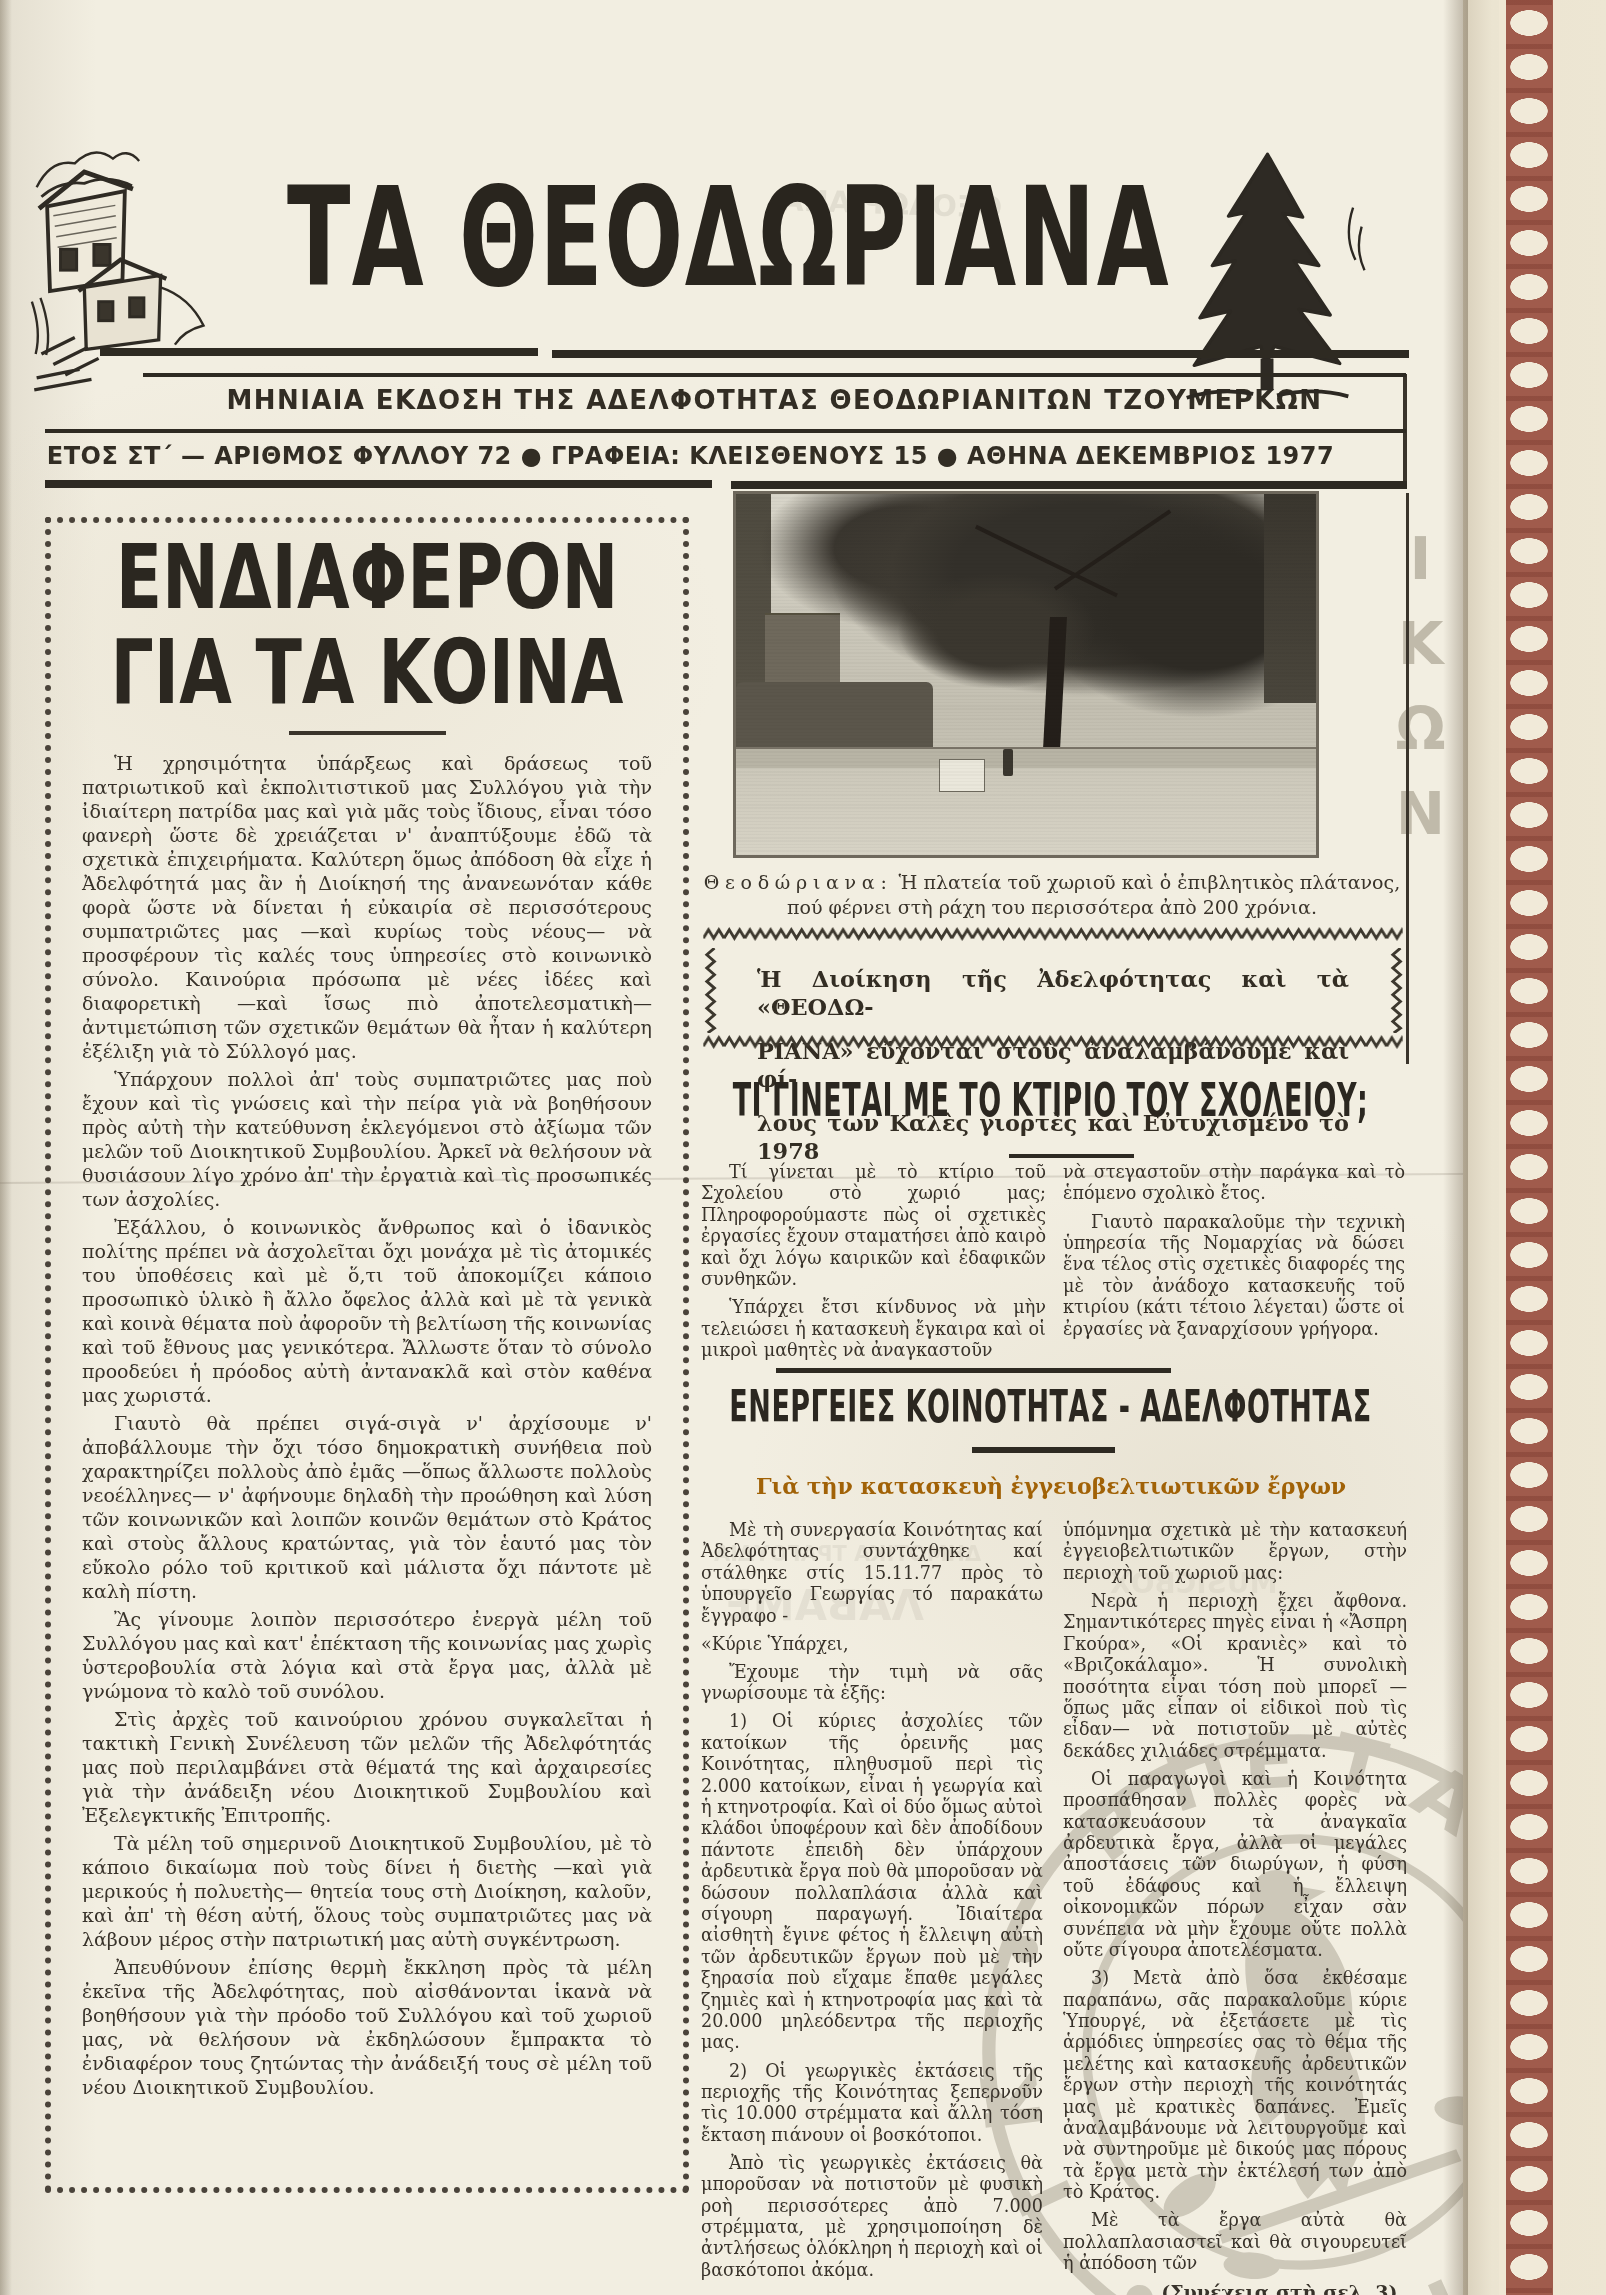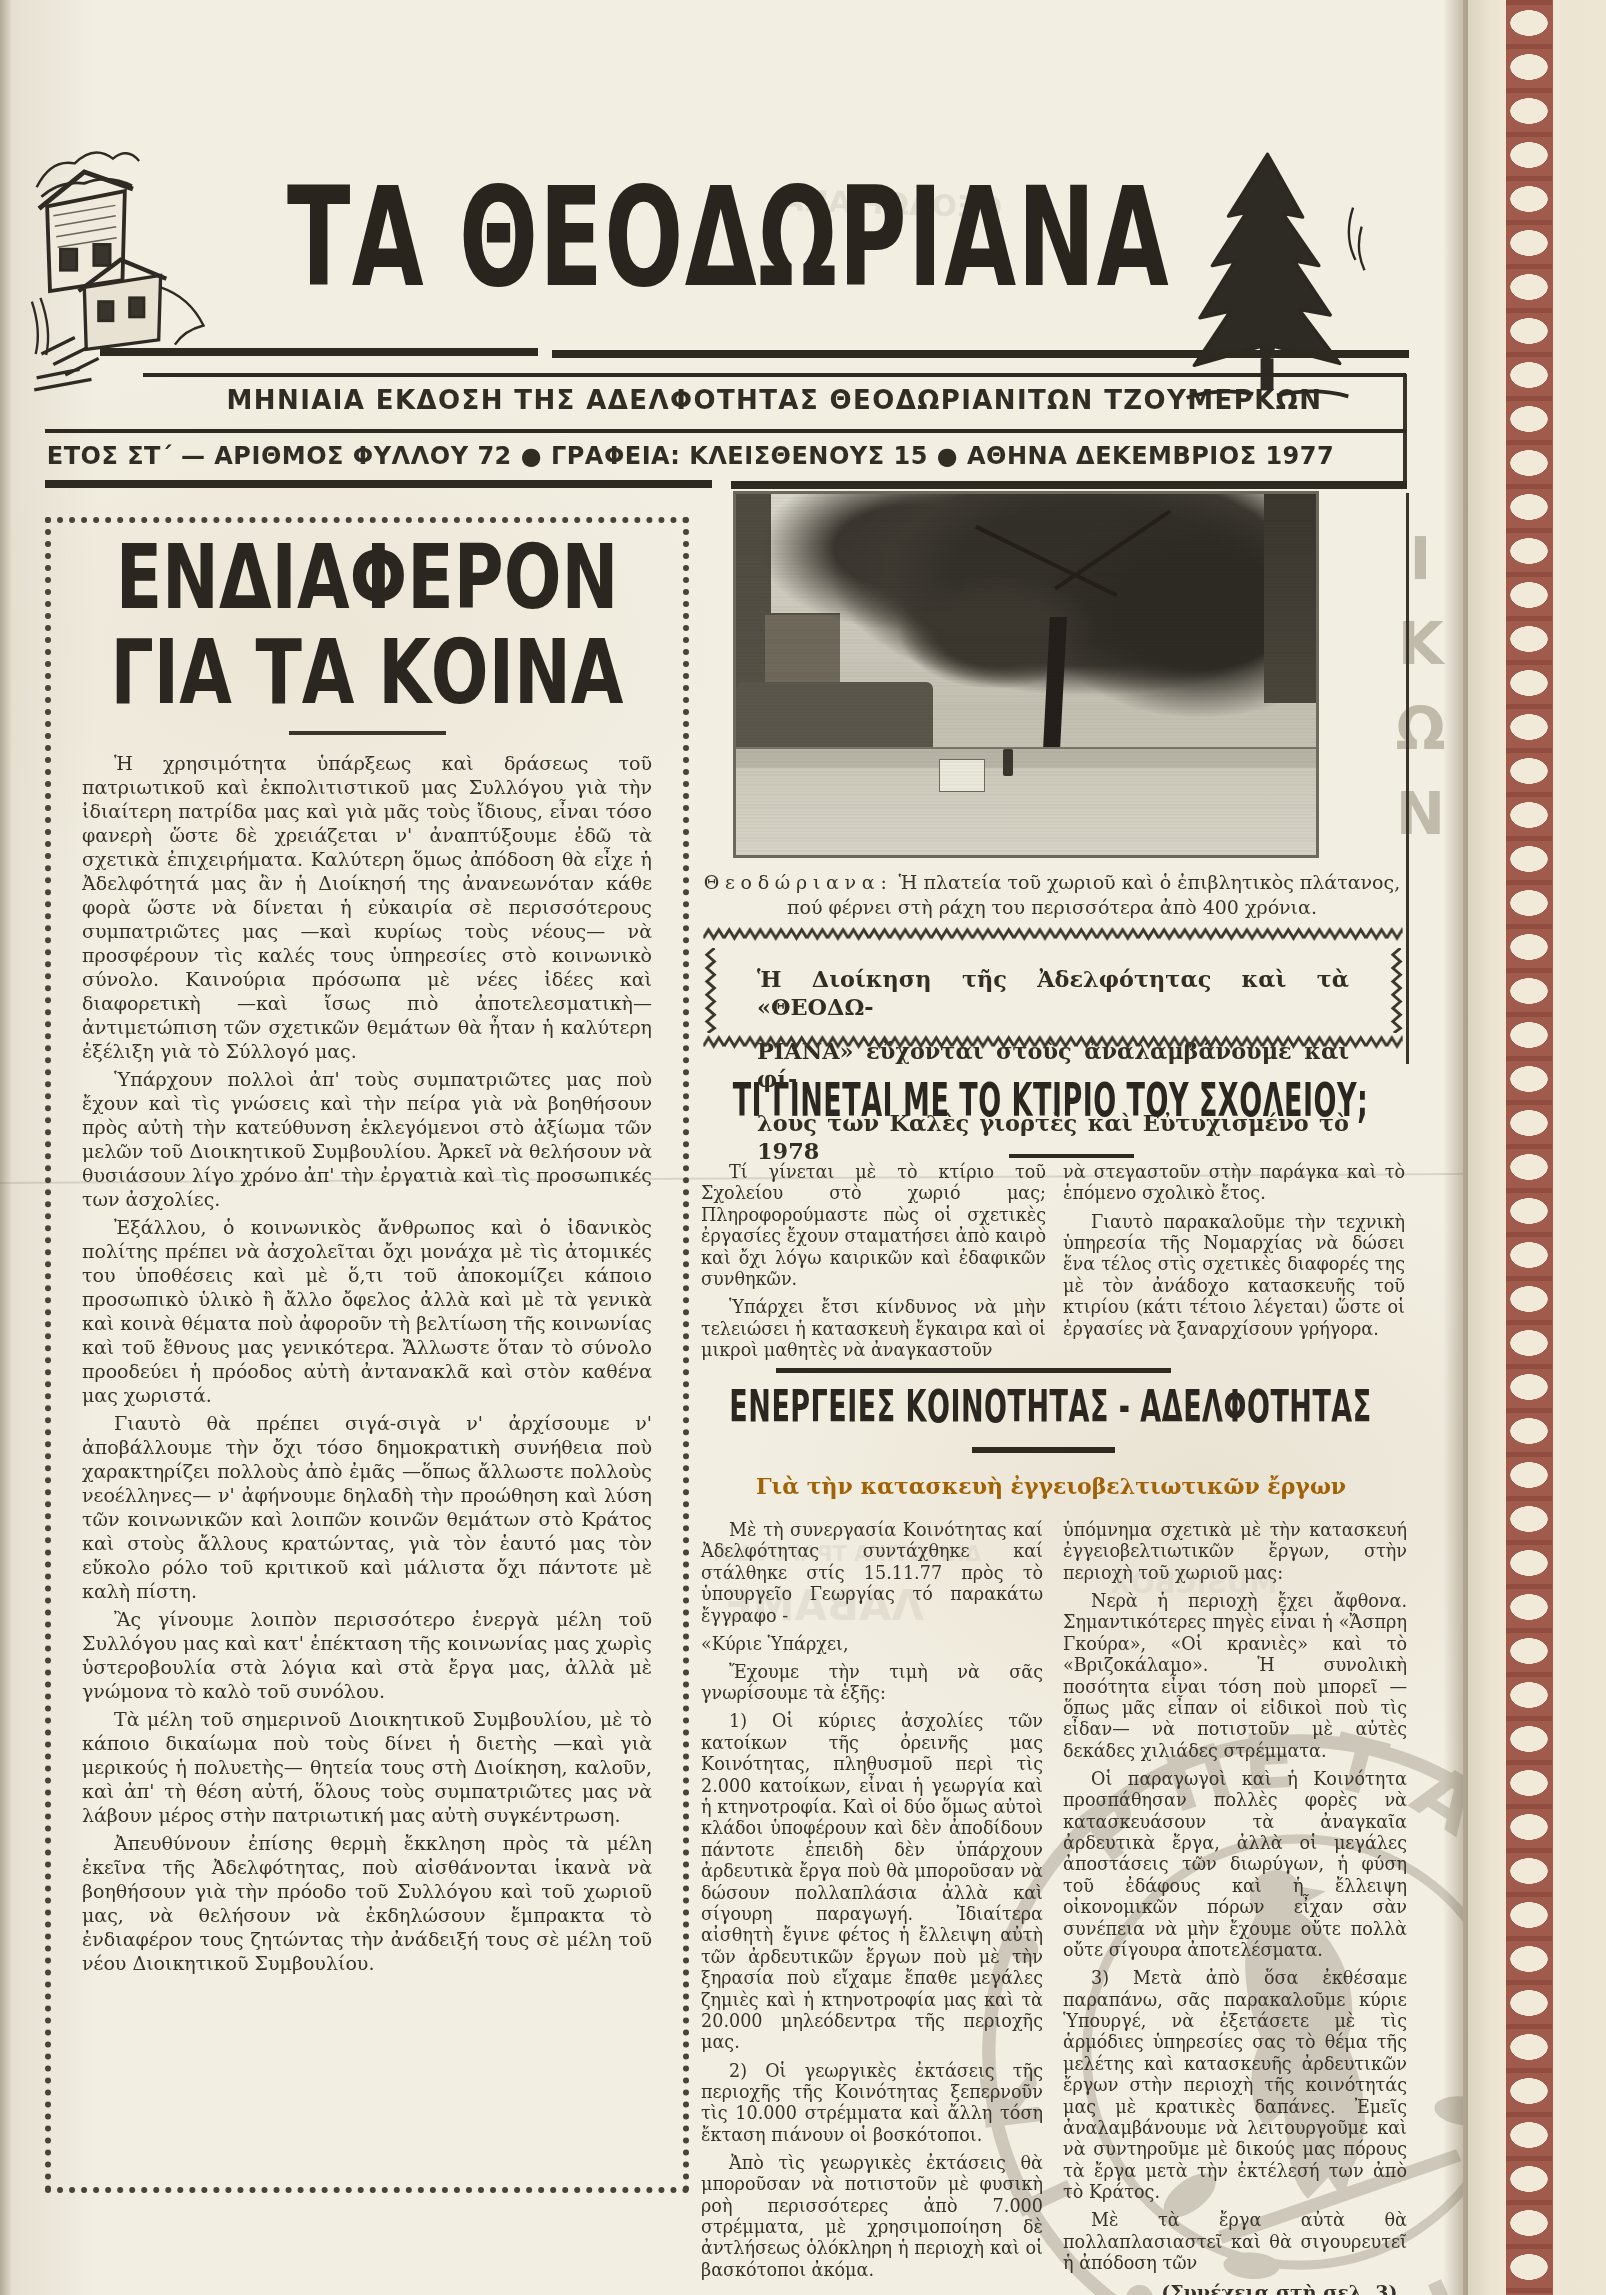--- a/index.html
+++ b/index.html
@@ -180,20 +180,21 @@
       <div>ΕΝΔΙΑΦΕΡΟΝ</div>
       <div>ΓΙΑ ΤΑ ΚΟΙΝΑ</div>
     </div>
     <div class="lead-divider"></div>
     <div class="lead-body">
         <p class="para">Ἡ χρησιμότητα ὑπάρξεως καὶ δράσεως τοῦ πατριωτικοῦ καὶ ἐκπολιτιστικοῦ μας Συλλόγου γιὰ τὴν ἰδιαίτερη πατρίδα μας καὶ γιὰ μᾶς τοὺς ἴδιους, εἶναι τόσο φανερὴ ὥστε δὲ χρειάζεται ν' ἀναπτύξουμε ἐδῶ τὰ σχετικὰ ἐπιχειρήματα. Καλύτερη ὅμως ἀπόδοση θὰ εἶχε ἡ Ἀδελφότητά μας ἂν ἡ Διοίκησή της ἀνανεωνόταν κάθε φορὰ ὥστε νὰ δίνεται ἡ εὐκαιρία σὲ περισσότερους συμπατριῶτες μας —καὶ κυρίως τοὺς νέους— νὰ προσφέρουν τὶς καλές τους ὑπηρεσίες στὸ κοινωνικὸ σύνολο. Καινούρια πρόσωπα μὲ νέες ἰδέες καὶ διαφορετικὴ —καὶ ἴσως πιὸ ἀποτελεσματικὴ— ἀντιμετώπιση τῶν σχετικῶν θεμάτων θὰ ἦταν ἡ καλύτερη ἐξέλιξη γιὰ τὸ Σύλλογό μας.</p>
         <p class="para">Ὑπάρχουν πολλοὶ ἀπ' τοὺς συμπατριῶτες μας ποὺ ἔχουν καὶ τὶς γνώσεις καὶ τὴν πείρα γιὰ νὰ βοηθήσουν πρὸς αὐτὴ τὴν κατεύθυνση ἐκλεγόμενοι στὸ ἀξίωμα τῶν μελῶν τοῦ Διοικητικοῦ Συμβουλίου. Ἀρκεῖ νὰ θελήσουν νὰ θυσιάσουν λίγο χρόνο ἀπ' τὴν ἐργατιὰ καὶ τὶς προσωπικές των ἀσχολίες.</p>
         <p class="para">Ἐξάλλου, ὁ κοινωνικὸς ἄνθρωπος καὶ ὁ ἰδανικὸς πολίτης πρέπει νὰ ἀσχολεῖται ὄχι μονάχα μὲ τὶς ἀτομικές του ὑποθέσεις καὶ μὲ ὅ,τι τοῦ ἀποκομίζει κάποιο προσωπικὸ ὑλικὸ ἢ ἄλλο ὄφελος ἀλλὰ καὶ μὲ τὰ γενικὰ καὶ κοινὰ θέματα ποὺ ἀφοροῦν τὴ βελτίωση τῆς κοινωνίας καὶ τοῦ ἔθνους μας γενικότερα. Ἄλλωστε ὅταν τὸ σύνολο προοδεύει ἡ πρόοδος αὐτὴ ἀντανακλᾶ καὶ στὸν καθένα μας χωριστά.</p>
         <p class="para">Γιαυτὸ θὰ πρέπει σιγά-σιγὰ ν' ἀρχίσουμε ν' ἀποβάλλουμε τὴν ὄχι τόσο δημοκρατικὴ συνήθεια ποὺ χαρακτηρίζει πολλοὺς ἀπὸ ἐμᾶς —ὅπως ἄλλωστε πολλοὺς νεοέλληνες— ν' ἀφήνουμε δηλαδὴ τὴν προώθηση καὶ λύση τῶν κοινωνικῶν καὶ λοιπῶν κοινῶν θεμάτων στὸ Κράτος καὶ στοὺς ἄλλους κρατώντας, γιὰ τὸν ἑαυτό μας τὸν εὔκολο ρόλο τοῦ κριτικοῦ καὶ μάλιστα ὄχι πάντοτε μὲ καλὴ πίστη.</p>
         <p class="para">Ἂς γίνουμε λοιπὸν περισσότερο ἐνεργὰ μέλη τοῦ Συλλόγου μας καὶ κατ' ἐπέκταση τῆς κοινωνίας μας χωρὶς ὑστεροβουλία στὰ λόγια καὶ στὰ ἔργα μας, ἀλλὰ μὲ γνώμονα τὸ καλὸ τοῦ συνόλου.</p>
+        <p class="para">Στὶς ἀρχὲς τοῦ καινούριου χρόνου συγκαλεῖται ἡ τακτικὴ Γενικὴ Συνέλευση τῶν μελῶν τῆς Ἀδελφότητάς μας ποὺ περιλαμβάνει στὰ θέματά της καὶ ἀρχαιρεσίες γιὰ τὴν ἀνάδειξη νέου Διοικητικοῦ Συμβουλίου καὶ Ἐξελεγκτικῆς Ἐπιτροπῆς.</p>
         <p class="para">Τὰ μέλη τοῦ σημερινοῦ Διοικητικοῦ Συμβουλίου, μὲ τὸ κάποιο δικαίωμα ποὺ τοὺς δίνει ἡ διετὴς —καὶ γιὰ μερικούς ἡ πολυετὴς— θητεία τους στὴ Διοίκηση, καλοῦν, καὶ ἀπ' τὴ θέση αὐτή, ὅλους τοὺς συμπατριῶτες μας νὰ λάβουν μέρος στὴν πατριωτική μας αὐτὴ συγκέντρωση.</p>
         <p class="para">Ἀπευθύνουν ἐπίσης θερμὴ ἔκκληση πρὸς τὰ μέλη ἐκεῖνα τῆς Ἀδελφότητας, ποὺ αἰσθάνονται ἱκανὰ νὰ βοηθήσουν γιὰ τὴν πρόοδο τοῦ Συλλόγου καὶ τοῦ χωριοῦ μας, νὰ θελήσουν νὰ ἐκδηλώσουν ἔμπρακτα τὸ ἐνδιαφέρον τους ζητώντας τὴν ἀνάδειξή τους σὲ μέλη τοῦ νέου Διοικητικοῦ Συμβουλίου.</p>
       </div>
   </div>
 
   <div class="z photo">
     <div class="ph-sky"></div>
     <div class="ph-left"></div>
     <div class="ph-bldg"></div>
     <div class="ph-c2"></div>
@@ -207,21 +208,21 @@
     <div class="ph-wall"></div>
     <div class="ph-road"></div>
     <div class="ph-sign"></div>
     <div class="ph-fig"></div>
     <div class="ph-right"></div>
     <div class="ph-grain"></div>
   </div>
 
   <div class="z caption">
     <span class="cap-label">Θεοδώριανα:</span>
-    <span>Ἡ πλατεία τοῦ χωριοῦ καὶ ὁ ἐπιβλητικὸς πλάτανος, πού φέρνει στὴ ράχη του περισσότερα ἀπὸ 400 χρόνια.</span>
+    <span>Ἡ πλατεία τοῦ χωριοῦ καὶ ὁ ἐπιβλητικὸς πλάτανος, πού φέρνει στὴ ράχη του περισσότερα ἀπὸ 200 χρόνια.</span>
   </div>
 
   <svg class="z zz" style="top:926px" viewBox="0 0 1486 34" width="708" height="16">
     <defs>
         <pattern id="zzh" width="44" height="34" patternUnits="userSpaceOnUse">
       <path d="M0 26 L11 8 L22 26 L33 8 L44 26" fill="none" stroke="#3d382e" stroke-width="6"></path>
     </pattern>
       </defs>
     <rect width="100%" height="34" fill="url(#zzh)"></rect>
   </svg>

